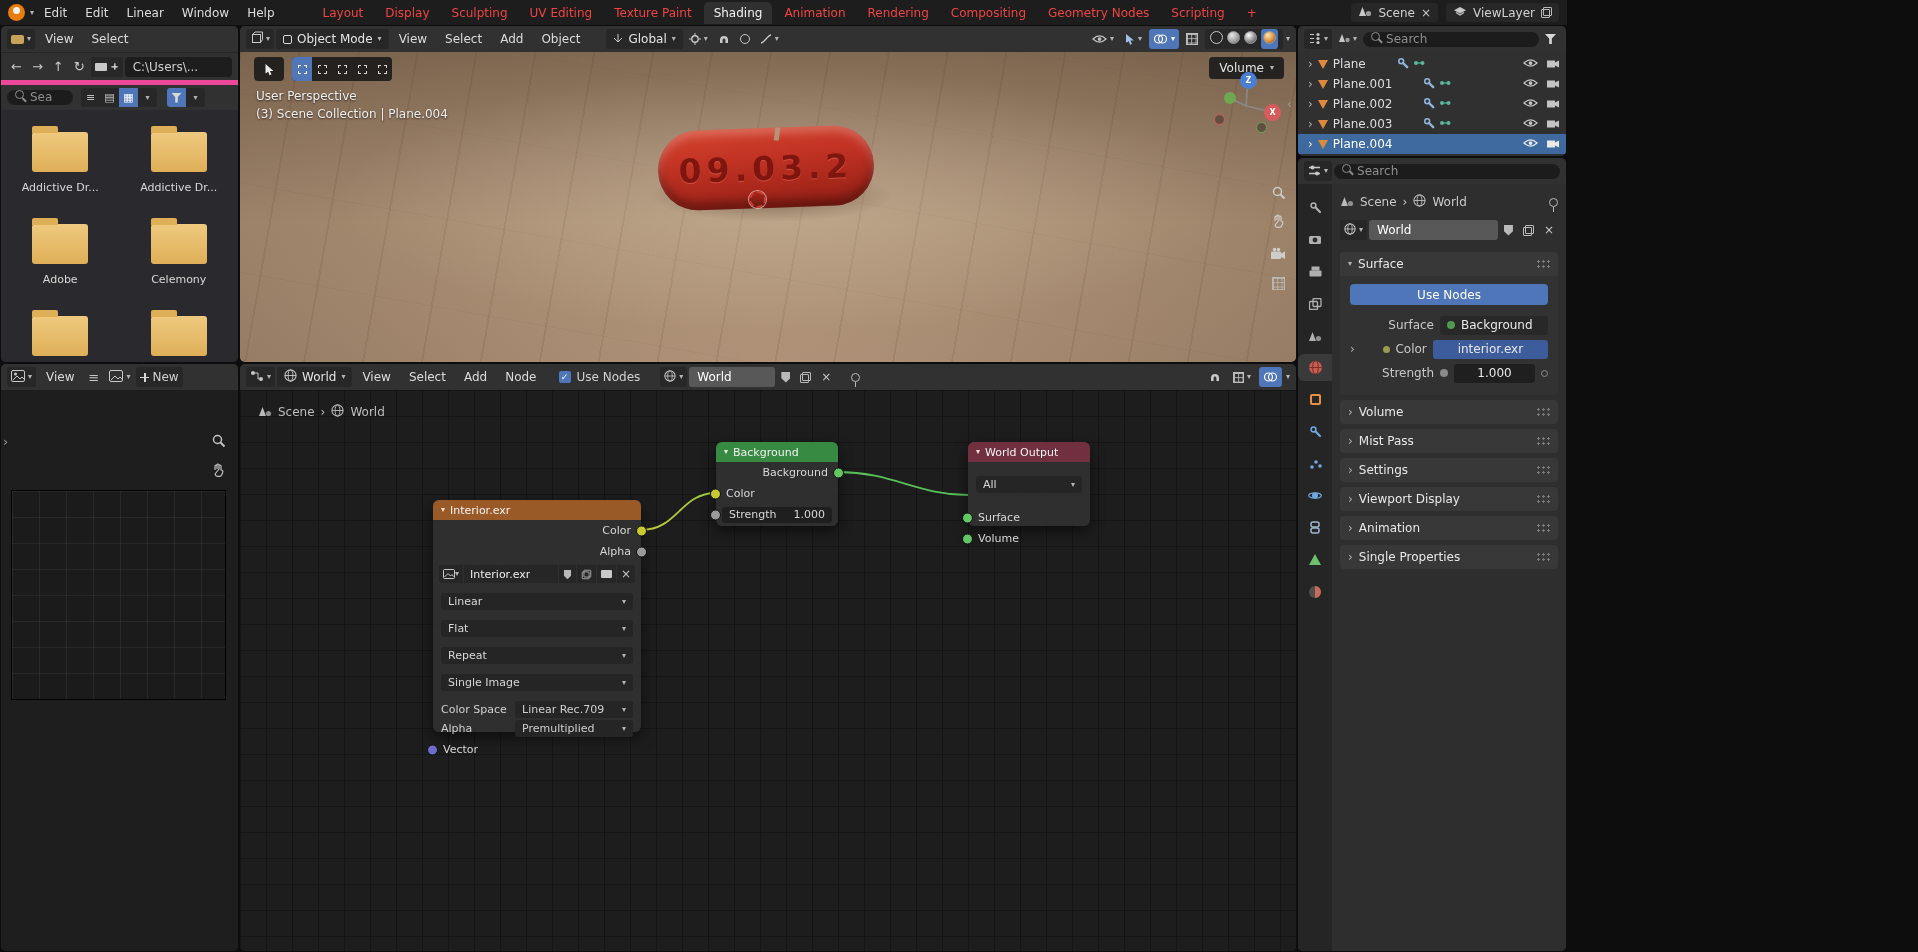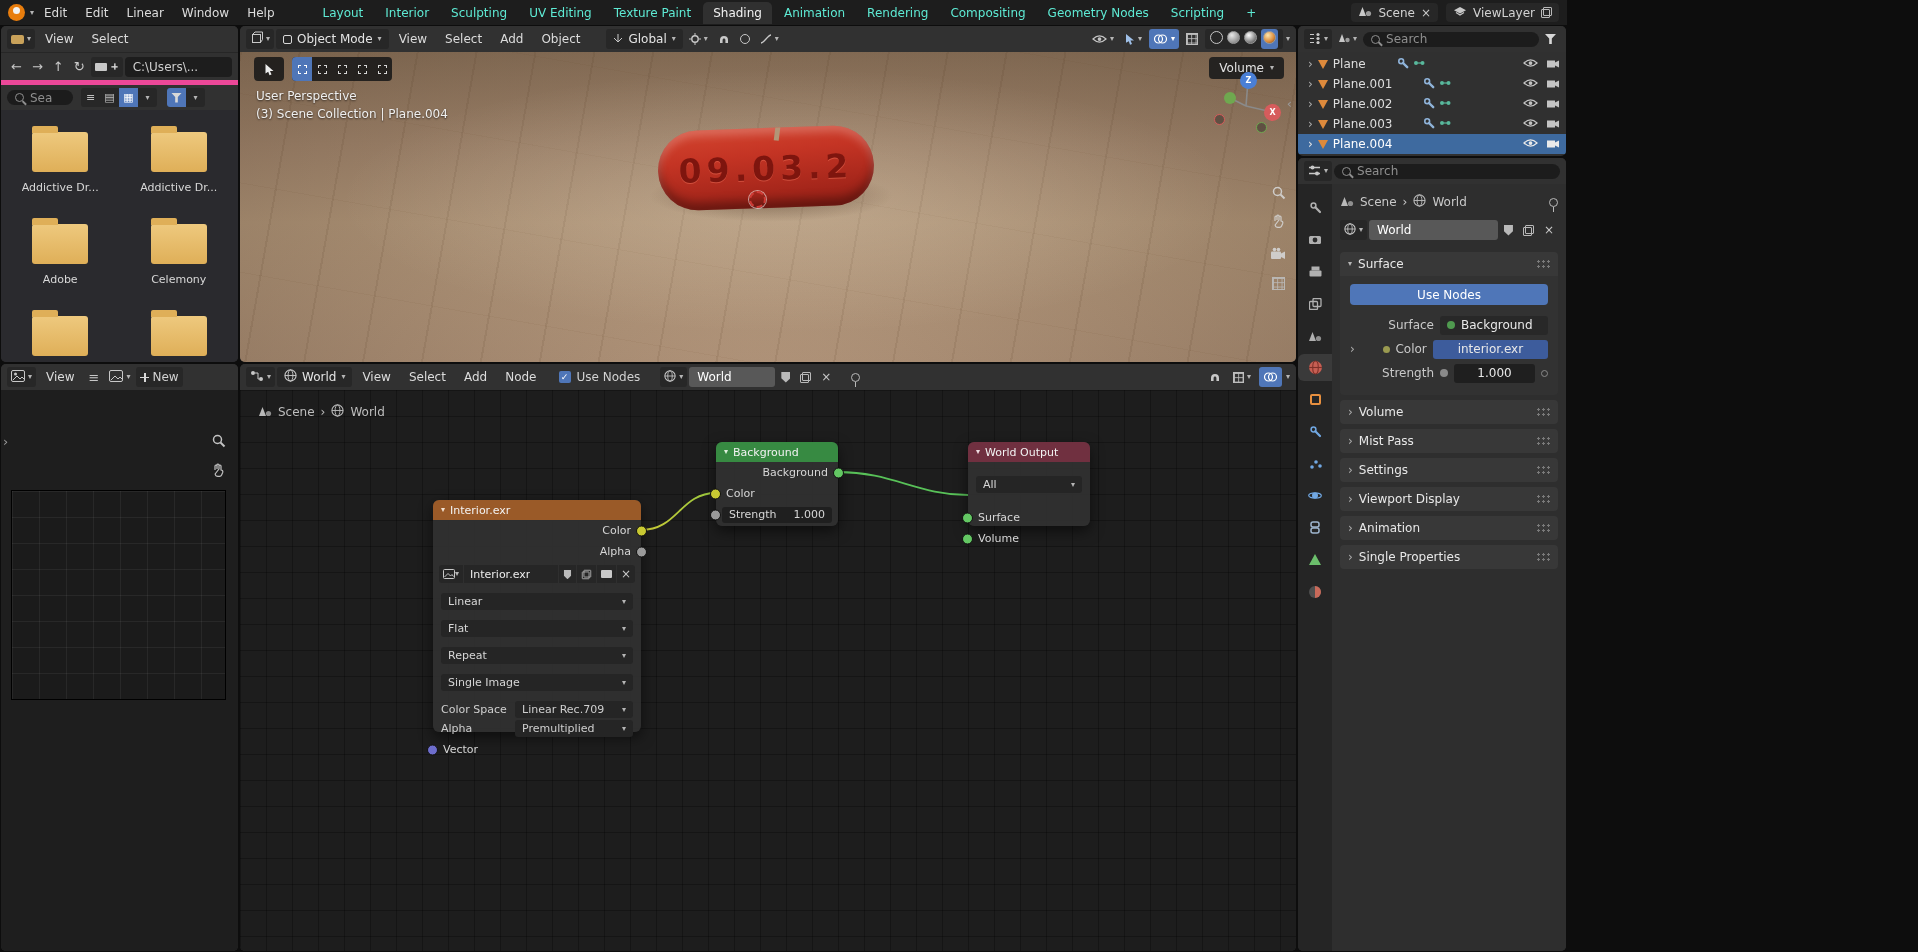--- a/index.html
+++ b/index.html
@@ -8,41 +8,41 @@
 #app{position:relative;width:1918px;height:952px;background:#0d0d0d;font-size:12px;color:#d2d2d2;cursor:default}
 .ed{position:absolute;background:#303030;border-radius:5px;overflow:hidden}
 .hdr{display:flex;align-items:center;height:26px;background:#313131;padding:0 6px;gap:2px;white-space:nowrap;position:relative;z-index:6}
 .menu{padding:3px 8px;border-radius:3px;color:#dcdcdc}
 .cv{font-size:8px;color:#b5b5b5;line-height:1}
 .ib{display:inline-flex;align-items:center;justify-content:center;gap:3px;border-radius:3px;height:20px;padding:0 4px;position:relative}
 .bb{background:#272727}
 .dd{display:inline-flex;align-items:center;gap:5px;background:#272727;border-radius:3px;padding:0 7px;height:20px;color:#e4e4e4}
 .grow{flex:1;min-width:0}
 .mla{margin-left:auto}
-.search{display:flex;align-items:center;gap:6px;background:#1c1c1c;border-radius:10px;height:15px;padding:0 8px;color:#8f8f8f;min-width:0}
+.search{display:flex;align-items:flex-start;gap:6px;background:#1c1c1c;border-radius:10px;height:15px;padding:0 8px;color:#8f8f8f;min-width:0}
 .ph{color:#8f8f8f;overflow:hidden;text-overflow:ellipsis;white-space:nowrap}
 .i-search{flex:0 0 auto;width:9px;height:9px;border:1.5px solid #8f8f8f;border-radius:50%;position:relative}
 .i-search:after{content:'';position:absolute;width:5px;height:1.5px;background:#8f8f8f;transform:rotate(45deg);right:-4px;bottom:-2px}
 .i-funnel{width:11px;height:10px;background:#d8d8d8;clip-path:polygon(0 0,100% 0,62% 45%,62% 100%,38% 100%,38% 45%)}
 .i-copy{width:11px;height:11px;position:relative;display:inline-block}
 .i-copy:before,.i-copy:after{content:'';position:absolute;width:7px;height:7px;border:1.2px solid #b9b9b9;border-radius:1px}
 .i-copy:before{left:0;bottom:0}.i-copy:after{right:0;top:0}
 .i-shield{width:9px;height:11px;background:#b9b9b9;clip-path:polygon(0 0,100% 0,100% 62%,50% 100%,0 62%);display:inline-block}
 .i-pin{width:9px;height:9px;border:1.5px solid #b9b9b9;border-radius:50%;position:relative;display:inline-block}
 .i-pin:after{content:'';position:absolute;left:2.5px;top:8px;width:1.5px;height:5px;background:#b9b9b9}
 .i-x{color:#c9c9c9;font-size:12px;line-height:1}
 .i-plus{width:9px;height:9px;position:relative;display:inline-block}
 .i-plus:before,.i-plus:after{content:'';position:absolute;background:#d8d8d8}
 .i-plus:before{left:4px;top:0;width:1.5px;height:9px}.i-plus:after{left:0;top:4px;width:9px;height:1.5px}
 .i-gridsq{width:13px;height:13px;border:1px solid #bdbdbd;background-image:linear-gradient(#bdbdbd 1px,transparent 1px),linear-gradient(90deg,#bdbdbd 1px,transparent 1px);background-size:4.3px 4.3px}
 
 #topbar{position:absolute;left:0;top:0;width:1567px;height:25px;background:#1d1d1d;display:flex;align-items:center;padding:0 8px;gap:2px;z-index:10}
 .blogo{width:17px;height:17px;border-radius:50%;background:#e87d0d;position:relative;margin-right:3px;flex:0 0 auto}
 .blogo:after{content:'';position:absolute;left:5px;top:3px;width:7px;height:7px;border-radius:50%;background:#f2f2f2}
-.tab{padding:4px 10px;color:#5eead4;border-radius:5px 5px 0 0}
+.tab{padding:4px 10px;color:#ef4444;border-radius:5px 5px 0 0}
 .tab.active{background:#303030;color:#f2f2f2}
 .tbgrp{display:flex;align-items:center;gap:6px;background:#272727;border-radius:4px;height:19px;padding:0 7px}
 
 .fgrid{position:absolute;left:0;right:0;top:84px;bottom:0;background:#2a2a2e;display:grid;grid-template-columns:1fr 1fr;justify-items:center;align-content:start;row-gap:30px;padding-top:22px;overflow:hidden}
 .ftile{display:flex;flex-direction:column;align-items:center;width:104px}
 .fico{width:56px;height:40px;background:linear-gradient(180deg,#eec97e 0%,#dfaf58 100%);border-radius:3px;position:relative;margin-bottom:9px}
 .fico:before{content:'';position:absolute;top:-6px;left:0;width:26px;height:7px;background:#dfaf58;border-radius:2px 2px 0 0}
 .flabel{font-size:11px;color:#d8d8d8;max-width:100px;white-space:nowrap;overflow:hidden}
 .tgl{display:flex;background:#272727;border-radius:3px;overflow:hidden}
 .tc{width:19px;height:19px;display:flex;align-items:center;justify-content:center;color:#c0c0c0;font-size:11px}
@@ -141,21 +141,21 @@
   <div id="topbar">
     <span class="blogo"></span>
     <span class="cv">▾</span>
     <span class="menu">Edit</span>
     <span class="menu">Edit</span>
     <span class="menu">Linear</span>
     <span class="menu">Window</span>
     <span class="menu">Help</span>
     <span style="width:26px"></span>
     <span class="tab">Layout</span>
-    <span class="tab">Interior</span>
+    <span class="tab">Display</span>
     <span class="tab">Sculpting</span>
     <span class="tab">UV Editing</span>
     <span class="tab">Texture Paint</span>
     <span class="tab active">Shading</span>
     <span class="tab">Animation</span>
     <span class="tab">Rendering</span>
     <span class="tab">Compositing</span>
     <span class="tab">Geometry Nodes</span>
     <span class="tab">Scripting</span>
     <span class="tab">+</span>

